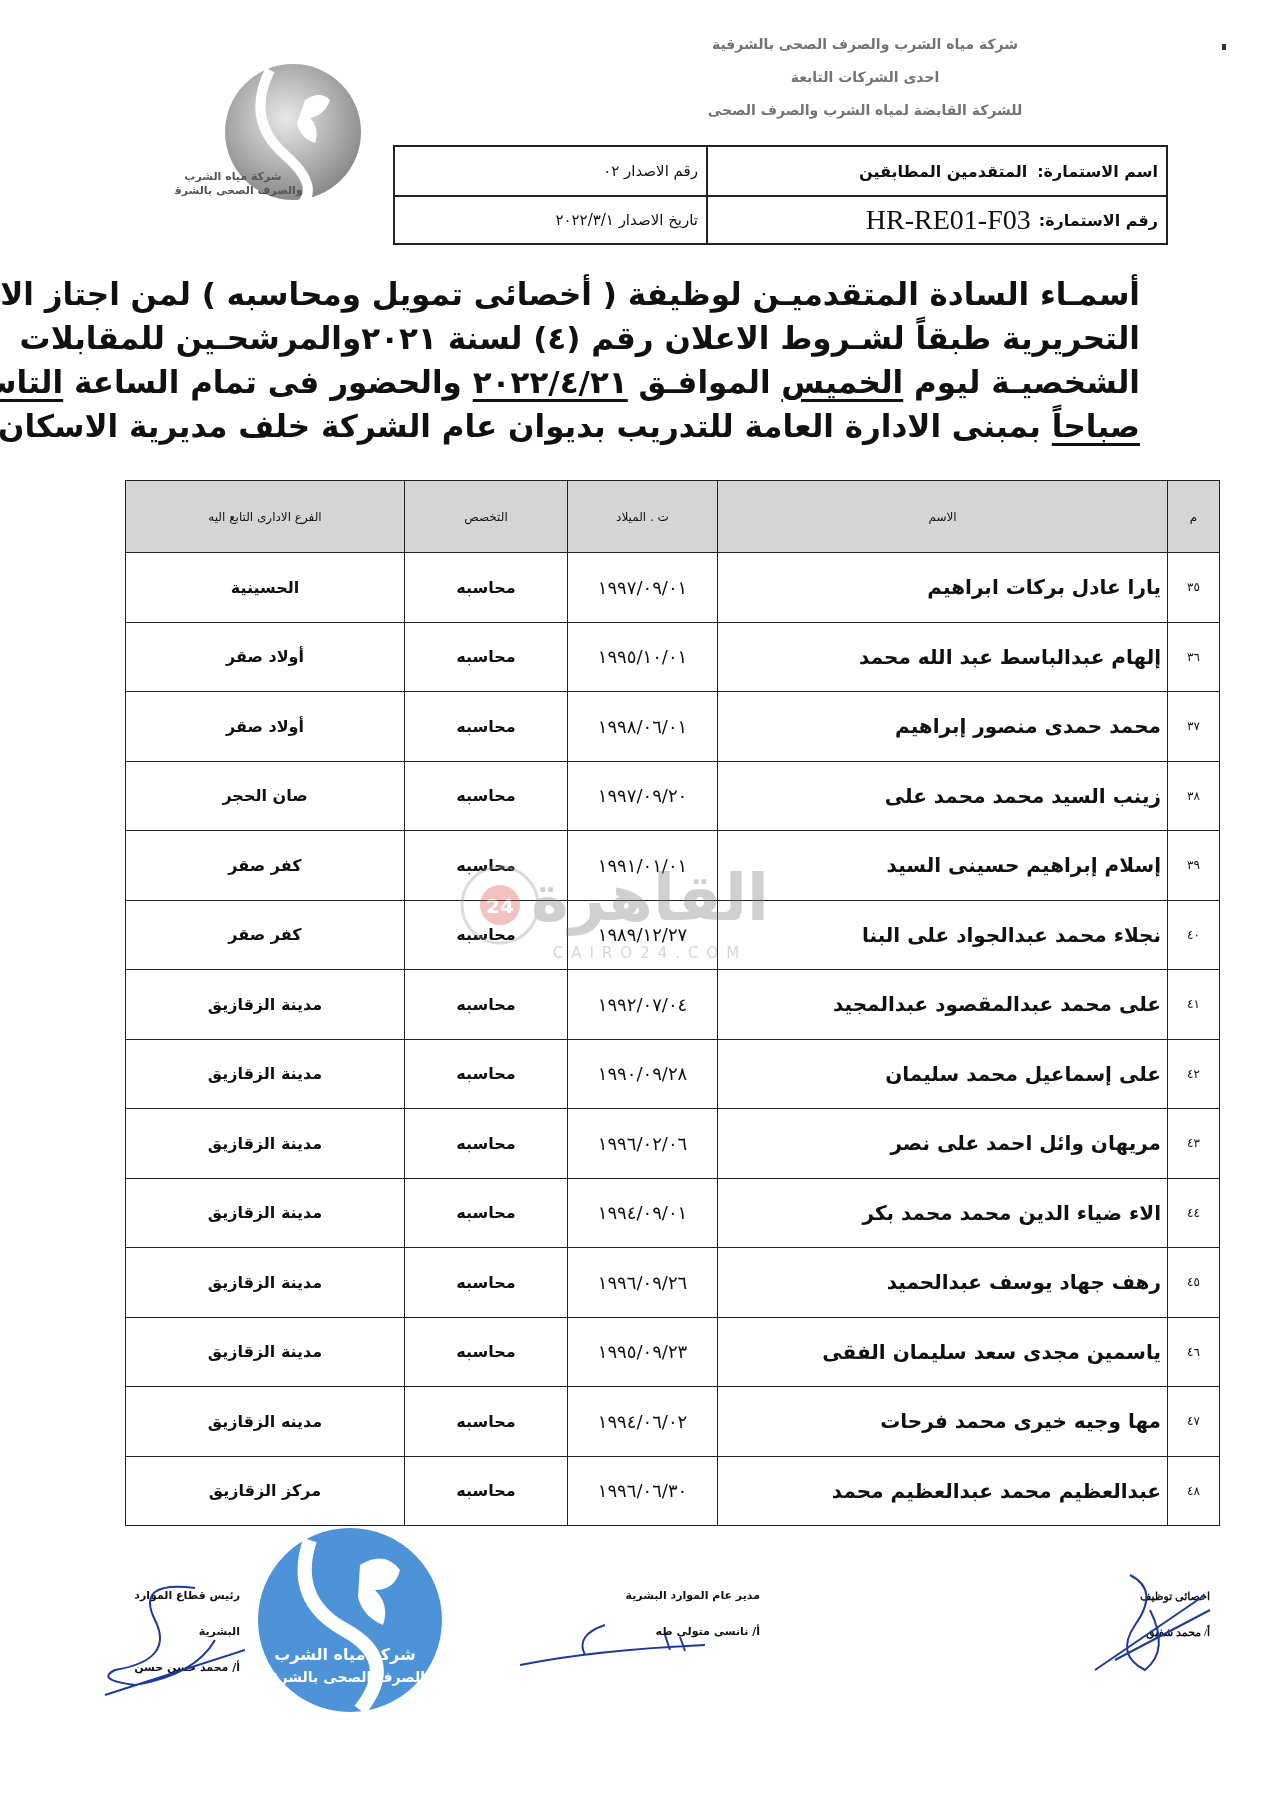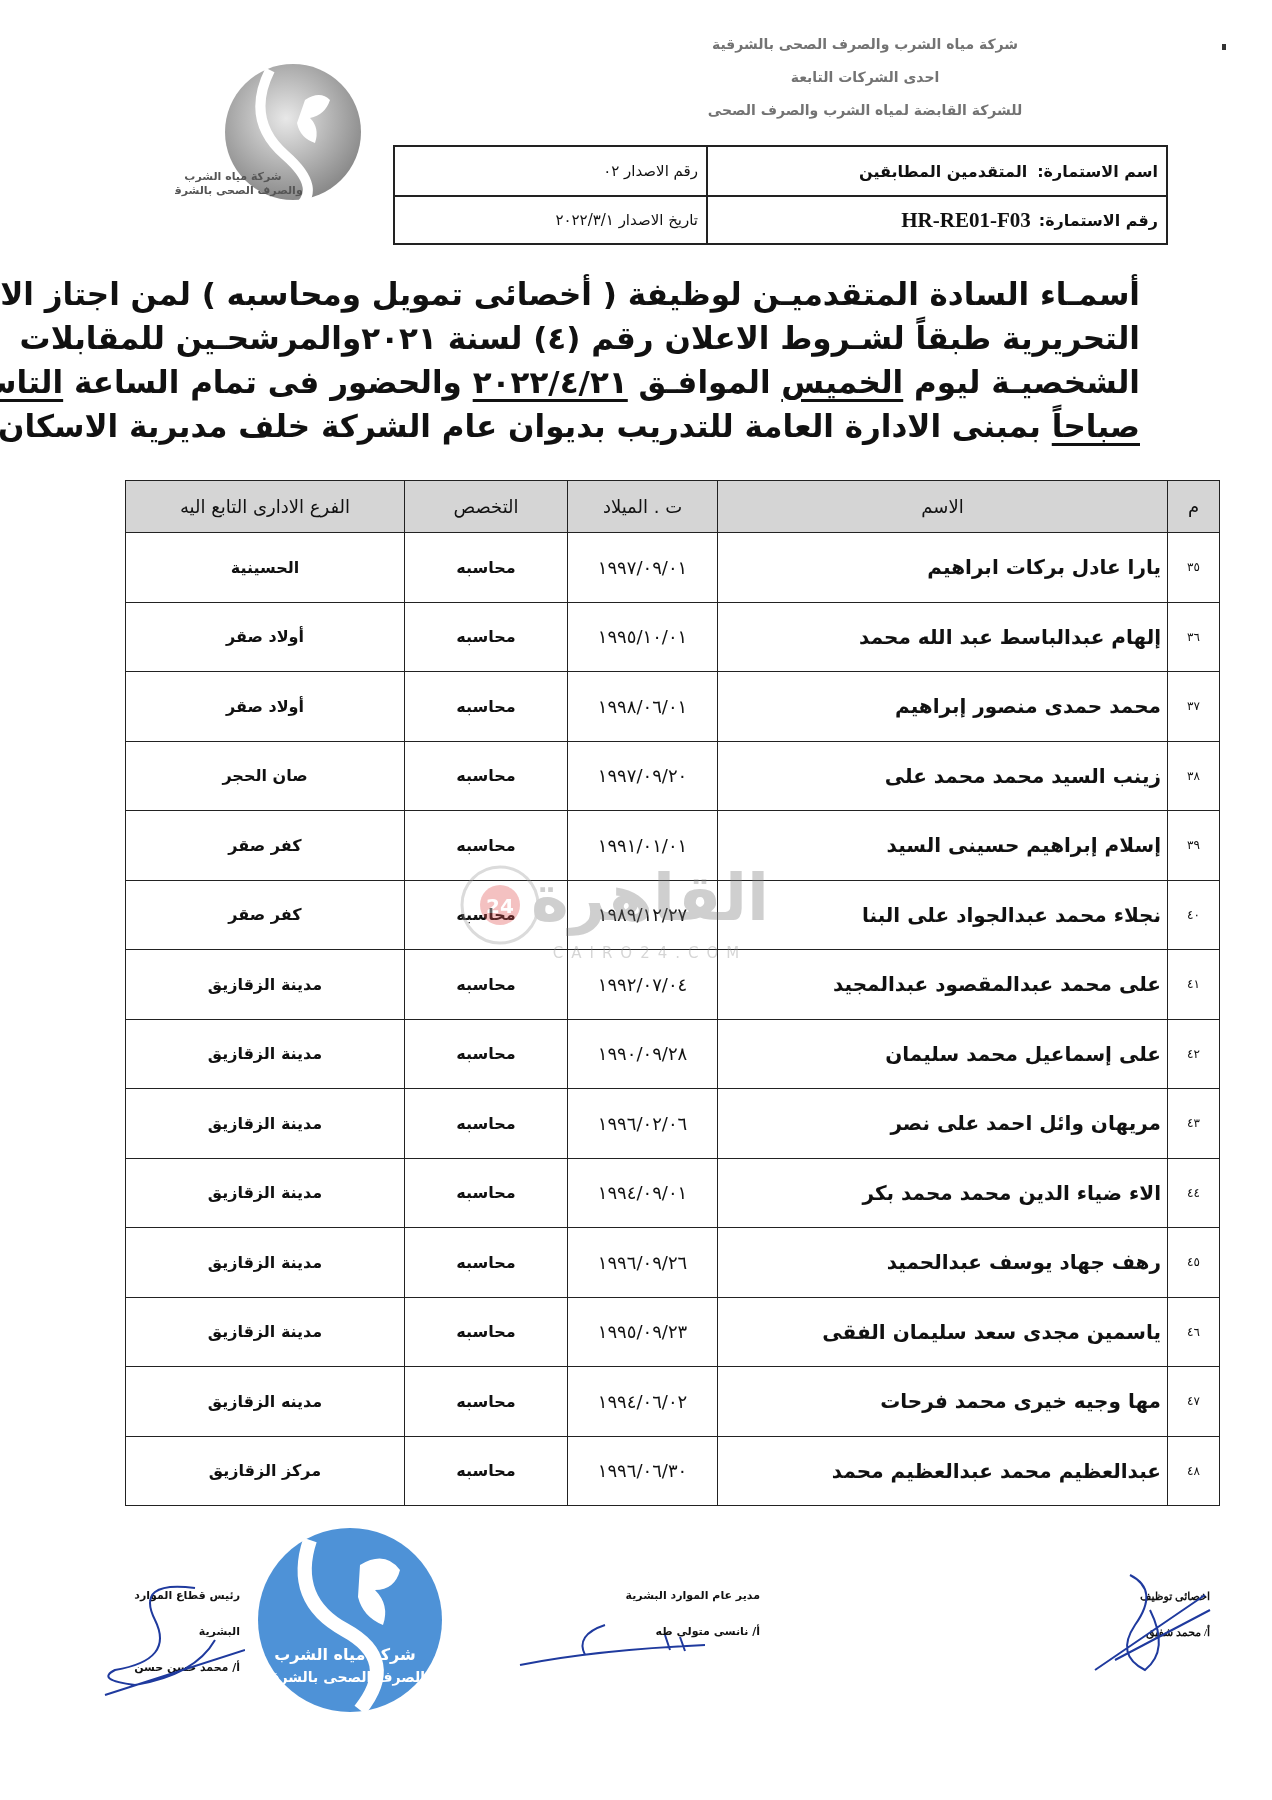--- a/index.html
+++ b/index.html
@@ -11,30 +11,30 @@
 
     .logo { position: absolute; left: 175px; top: 60px; width: 200px; height: 170px; }
     .logo svg { width: 100%; height: 100%; }
 
     .form-box { position: absolute; left: 393px; top: 145px; width: 775px; height: 100px; border: 2px solid #222; }
     .form-row { display: flex; height: 50%; }
     .form-row + .form-row { border-top: 2px solid #222; }
     .form-cell { display: flex; align-items: center; padding: 0 8px; font-size: 16px; }
     .form-cell.main { width: 460px; border-left: 2px solid #222; justify-content: flex-start; font-weight: bold; }
     .form-cell.side { flex: 1; justify-content: flex-start; font-size: 15px; }
-    .form-code { font-family: "Liberation Serif", serif; font-size: 21px; font-weight: bold; margin-right: 8px; direction: ltr; }
+    .form-code { font-family: "Liberation Serif", serif; font-size: 28px; font-weight: normal; margin-right: 8px; direction: ltr; }
 
     .announcement { position: absolute; left: 150px; top: 272px; width: 990px; font-size: 31px; font-weight: bold; line-height: 44px; }
     .announcement p { white-space: nowrap; }
     .u { text-decoration: underline; text-underline-offset: 6px; }
 
     .table-wrap { position: absolute; left: 125px; top: 480px; width: 1095px; }
     table { width: 100%; border-collapse: collapse; direction: rtl; }
     th, td { border: 1.5px solid #222; height: 69.5px; text-align: center; font-size: 17px; }
-    th { background: #d5d5d5; font-weight: normal; height: 52px; font-size: 18px; margin-top: 22px; }
+    th { background: #d5d5d5; font-weight: normal; height: 72px; font-size: 12px; margin-top: 22px; }
     td.num { width: 52px; font-size: 12px; }
     td.name { width: 450px; text-align: right; padding-right: 6px; font-weight: bold; font-size: 20px; }
     td.dob { width: 150px; font-size: 18px; letter-spacing: 1px; }
     td.spec { width: 163px; font-weight: bold; font-size: 16px; }
     td.branch { font-weight: bold; font-size: 16px; }
 
     .watermark { position: absolute; left: 460px; top: 850px; width: 360px; height: 120px; opacity: 0.35; pointer-events: none; }
 
     .stamp { position: absolute; left: 250px; top: 1520px; width: 200px; height: 200px; pointer-events: none; }
 

